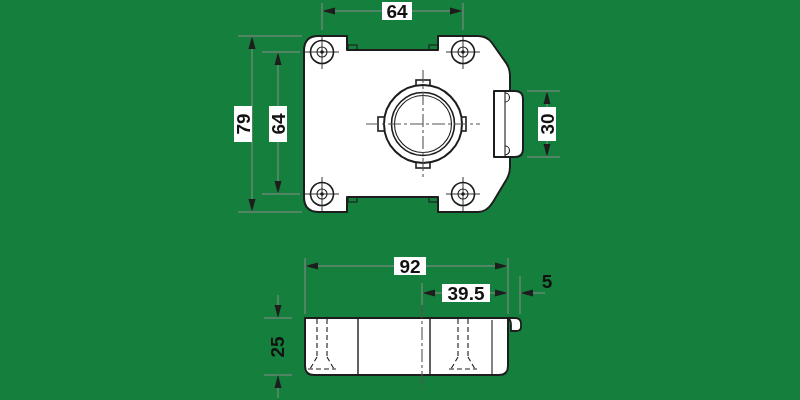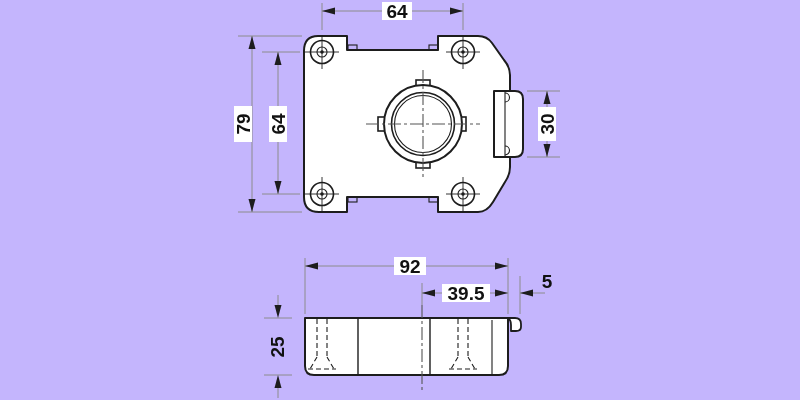--- a/index.html
+++ b/index.html
@@ -1,16 +1,16 @@
 <!DOCTYPE html>
 <html><head>
 <meta charset="utf-8">
 <style>
   html,body{margin:0;padding:0;background:#fff;}
-  #stage{position:relative;width:800px;height:400px;background:#c4b5fd;overflow:hidden;
+  #stage{position:relative;width:800px;height:400px;background:#15803d;overflow:hidden;
          font-family:"Liberation Sans", sans-serif;}
   svg{display:block;}
   .obj{stroke:#1d1d1d;stroke-width:2;fill:#fff;stroke-linejoin:round;stroke-linecap:round;}
   .obj-nf{stroke:#1d1d1d;stroke-width:1.6;fill:none;stroke-linejoin:round;}
   .obj-thin{stroke:#1d1d1d;stroke-width:1.1;fill:none;}
   .hole-outer{stroke:#1d1d1d;stroke-width:1.6;fill:none;}
   .hole-inner{stroke:#1d1d1d;stroke-width:1.1;fill:none;}
   .cross{stroke:#1d1d1d;stroke-width:0.9;fill:none;}
   .dim{stroke:#8c8c8c;stroke-width:1;fill:none;}
   .cl{stroke:#555555;stroke-width:1.1;fill:none;stroke-dasharray:13 3 3 3;}

